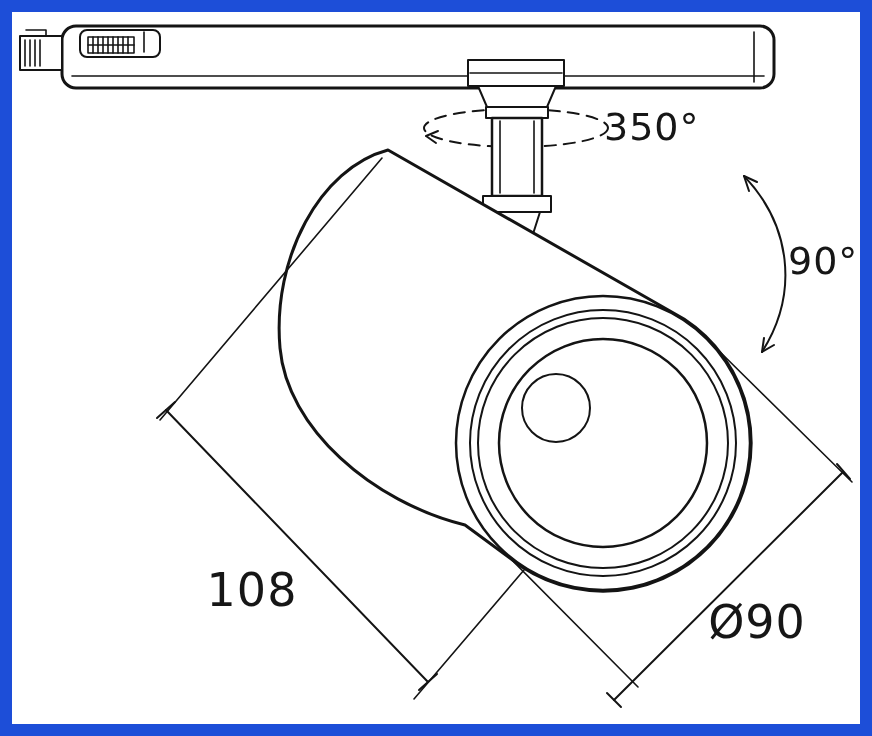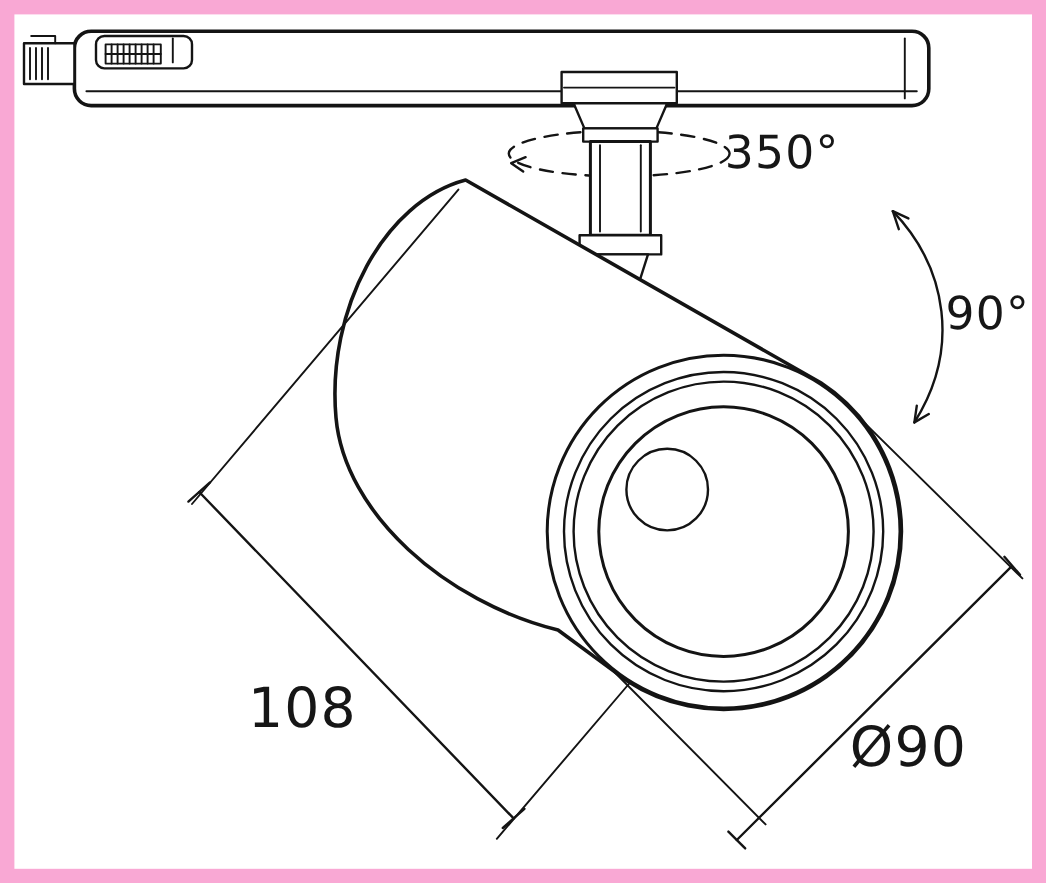--- a/index.html
+++ b/index.html
@@ -1,19 +1,19 @@
 <!DOCTYPE html>
 <html><head>
 <meta charset="utf-8">
 <style>
   html,body{margin:0;padding:0;background:#000;}
   .frame{
     position:relative;
     width:872px;height:736px;
-    background:#f9a8d4;
+    background:#1d4ed8;
     overflow:hidden;
   }
   svg{display:block;}
   .line{stroke:#141414;fill:none;stroke-linecap:round;stroke-linejoin:round;}
   .w3{stroke-width:3;}
   .w25{stroke-width:2.5;}
   .w2{stroke-width:2;}
   .w16{stroke-width:1.6;}
   .whitefill{fill:#ffffff;stroke:#141414;stroke-linejoin:round;}
   .dashed{stroke-dasharray:11 8;}

